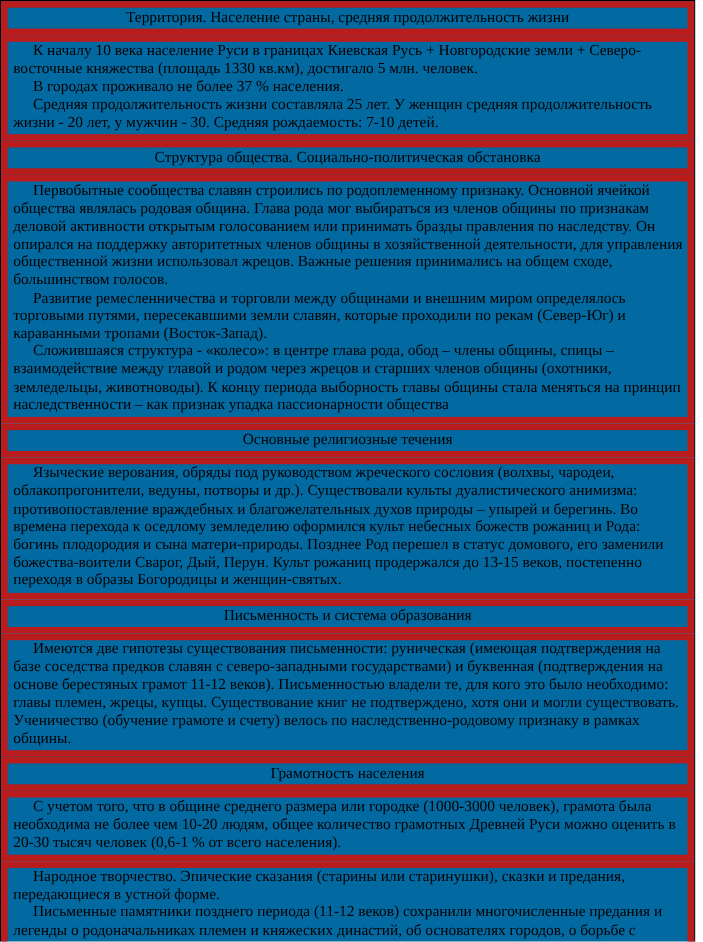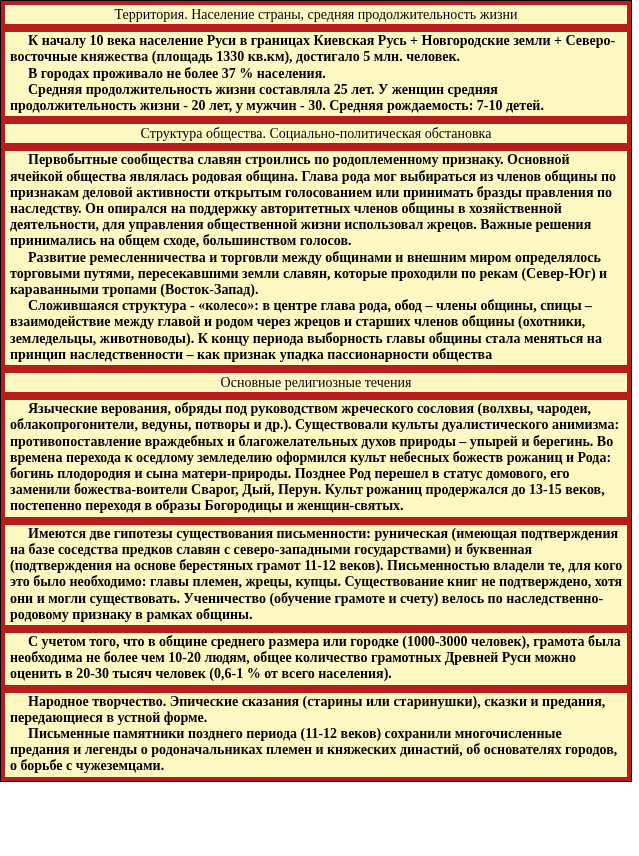--- a/index.html
+++ b/index.html
@@ -18,31 +18,30 @@
   }
   table.doc {
     border-collapse: separate;
     border-spacing: 0;
     table-layout: fixed;
     width: 632px;
     margin: 0;
     border: 1px solid #000000;
   }
   table.doc td {
-    border: 4px solid #b91c1c;
+    border: 6px solid #b91c1c;
     vertical-align: top;
-    background: #fef9c3;
+    background: #0369a1;
   }
   td.header-cell {
     text-align: center;
     padding: 2px 4px 1px 4px;
   }
   td.body-cell {
     padding: 1px 4px 2px 5px;
-    font-weight: bold;
   }
   td.body-cell p {
     margin: 0;
     padding: 0;
     text-indent: 18px;
     text-align: left;
   }
 </style>
 </head>
 <body>
@@ -76,25 +75,31 @@
     <tr>
       <td class="header-cell">Основные религиозные течения</td>
     </tr>
     <tr>
       <td class="body-cell">
         <p>Языческие верования, обряды под руководством жреческого сословия (волхвы, чародеи, облакопрогонители, ведуны, потворы и др.). Существовали культы дуалистического анимизма: противопоставление враждебных и благожелательных духов природы – упырей и берегинь. Во времена перехода к оседлому земледелию оформился культ небесных божеств рожаниц и Рода: богинь плодородия и сына матери-природы. Позднее Род перешел в статус домового, его заменили божества-воители Сварог, Дый, Перун. Культ рожаниц продержался до 13-15 веков, постепенно переходя в образы Богородицы и женщин-святых.</p>
       </td>
     </tr>
 
     <tr>
+      <td class="header-cell">Письменность и система образования</td>
+    </tr>
+    <tr>
       <td class="body-cell">
         <p>Имеются две гипотезы существования письменности: руническая (имеющая подтверждения на базе соседства предков славян с северо-западными государствами) и буквенная (подтверждения на основе берестяных грамот 11-12 веков). Письменностью владели те, для кого это было необходимо: главы племен, жрецы, купцы. Существование книг не подтверждено, хотя они и могли существовать. Ученичество (обучение грамоте и счету) велось по наследственно-родовому признаку в рамках общины.</p>
       </td>
     </tr>
 
+    <tr>
+      <td class="header-cell">Грамотность населения</td>
+    </tr>
     <tr>
       <td class="body-cell">
         <p>С учетом того, что в общине среднего размера или городке (1000-3000 человек),  грамота была необходима не более чем 10-20 людям, общее количество грамотных Древней Руси можно оценить в 20-30 тысяч человек (0,6-1 % от всего населения).</p>
       </td>
     </tr>
 
     <tr>
       <td class="body-cell">
         <p>Народное творчество. Эпические сказания (старины или старинушки), сказки и предания, передающиеся в устной форме.</p>
         <p>Письменные памятники позднего периода (11-12 веков) сохранили многочисленные предания и легенды о родоначальниках племен и княжеских династий, об основателях городов, о борьбе с чужеземцами.</p>

